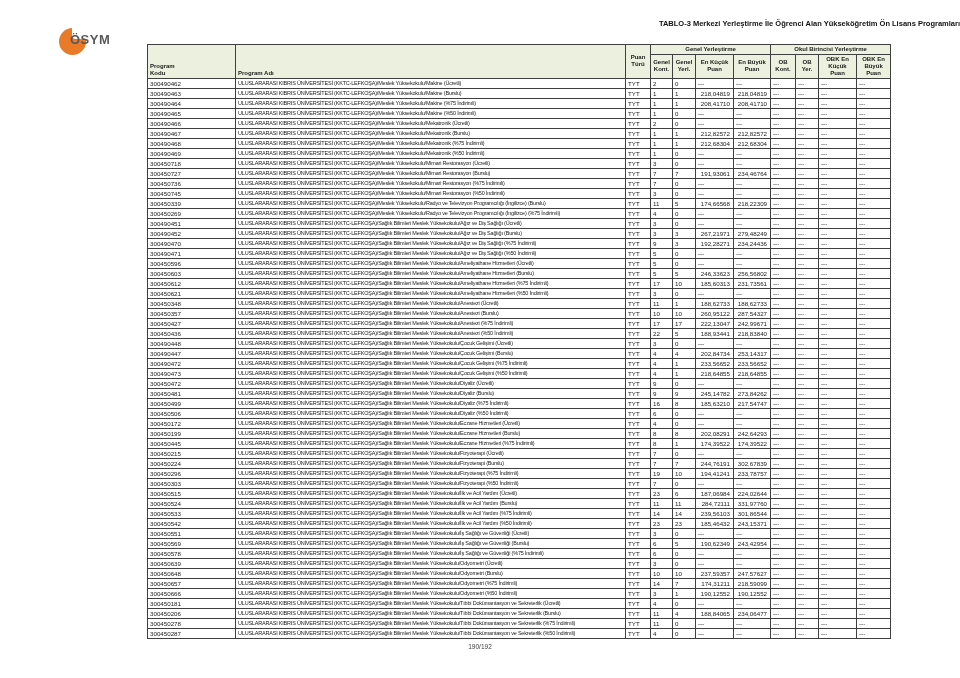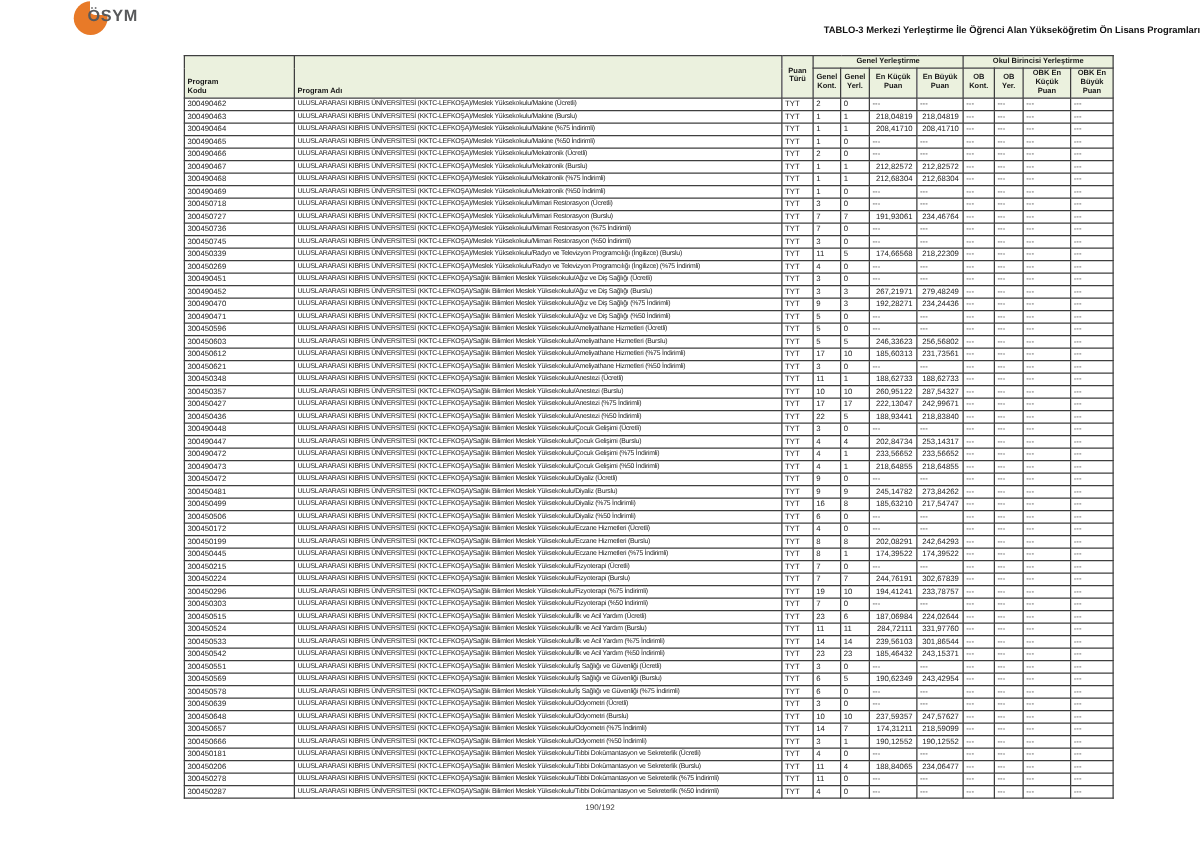--- a/index.html
+++ b/index.html
@@ -1,21 +1,21 @@
 <!DOCTYPE html>
 <html><head>
 <meta charset="utf-8">
 <style>
   html,body{margin:0;padding:0}
   body{
     width:960px;height:678px;position:relative;background:#ffffff;
     font-family:"Liberation Sans", sans-serif;color:#1a1a1a;overflow:hidden;
   }
   
-  .logo{position:absolute;left:59px;top:0;width:80px;height:30px}
+  .logo{position:absolute;left:59px;top:27px;width:80px;height:30px}
   .logo-circle{position:absolute;left:0;top:1px;width:27px;height:27px;border-radius:50%;background:#e87a28}
   .logo-notch{position:absolute;left:13px;top:0;width:16px;height:12px;background:#ffffff;border-radius:0 0 0 4px}
   .logo-text{position:absolute;left:11px;top:5px;font-size:13px;font-weight:bold;color:#58595b;letter-spacing:.5px}
   .page-title{position:absolute;left:0;top:19px;width:960px;text-align:right;
     font-size:7.5px;font-weight:bold;color:#111}
   
   .table-wrap{position:absolute;left:147px;top:44px}
   table{border-collapse:collapse;table-layout:fixed;width:743px}
   th,td{border:1px solid #3f3f3f;overflow:hidden;white-space:nowrap;box-sizing:border-box}
   thead th{background:#ebf1de;font-weight:bold;font-size:6px;line-height:1.15;padding:1px 2px;text-align:center;white-space:normal;vertical-align:middle}

